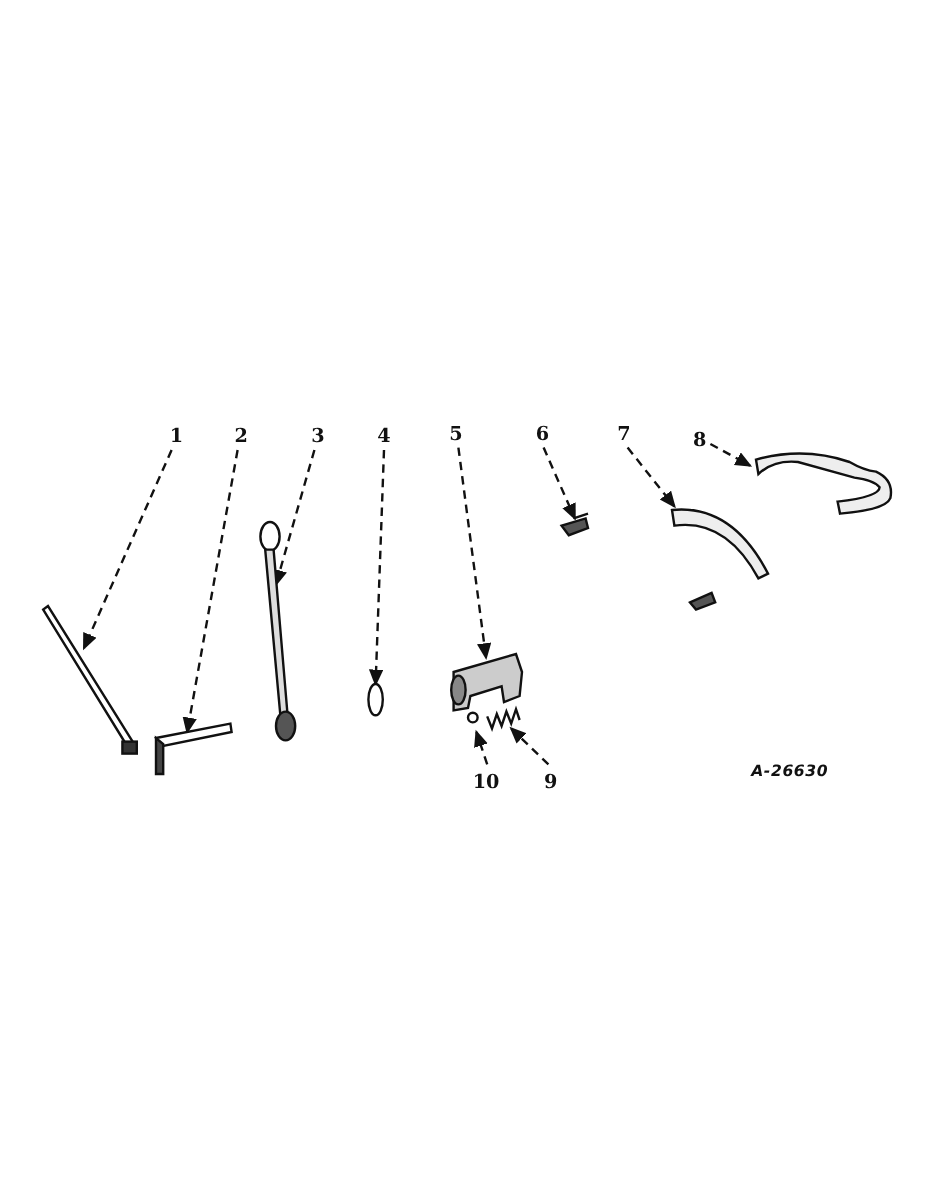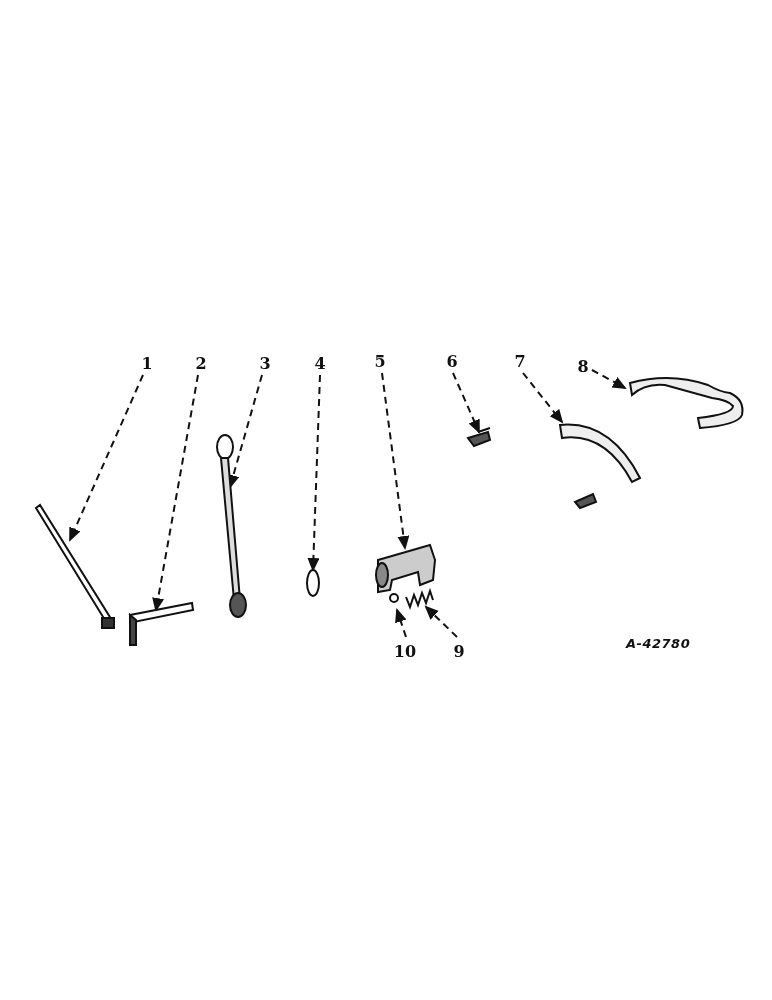--- a/index.html
+++ b/index.html
@@ -83,14 +83,14 @@
   <span class="label" style="left:201px;top:363px">2</span>
   <span class="label" style="left:265px;top:363px">3</span>
   <span class="label" style="left:320px;top:363px">4</span>
   <span class="label" style="left:380px;top:361px">5</span>
   <span class="label" style="left:452px;top:361px">6</span>
   <span class="label" style="left:520px;top:361px">7</span>
   <span class="label" style="left:583px;top:366px">8</span>
   <span class="label" style="left:459px;top:651px">9</span>
   <span class="label" style="left:405px;top:651px">10</span>
 
-  <span class="ref">A-42780</span>
+  <span class="ref">A-26630</span>
 </div>
 
 </body></html>

